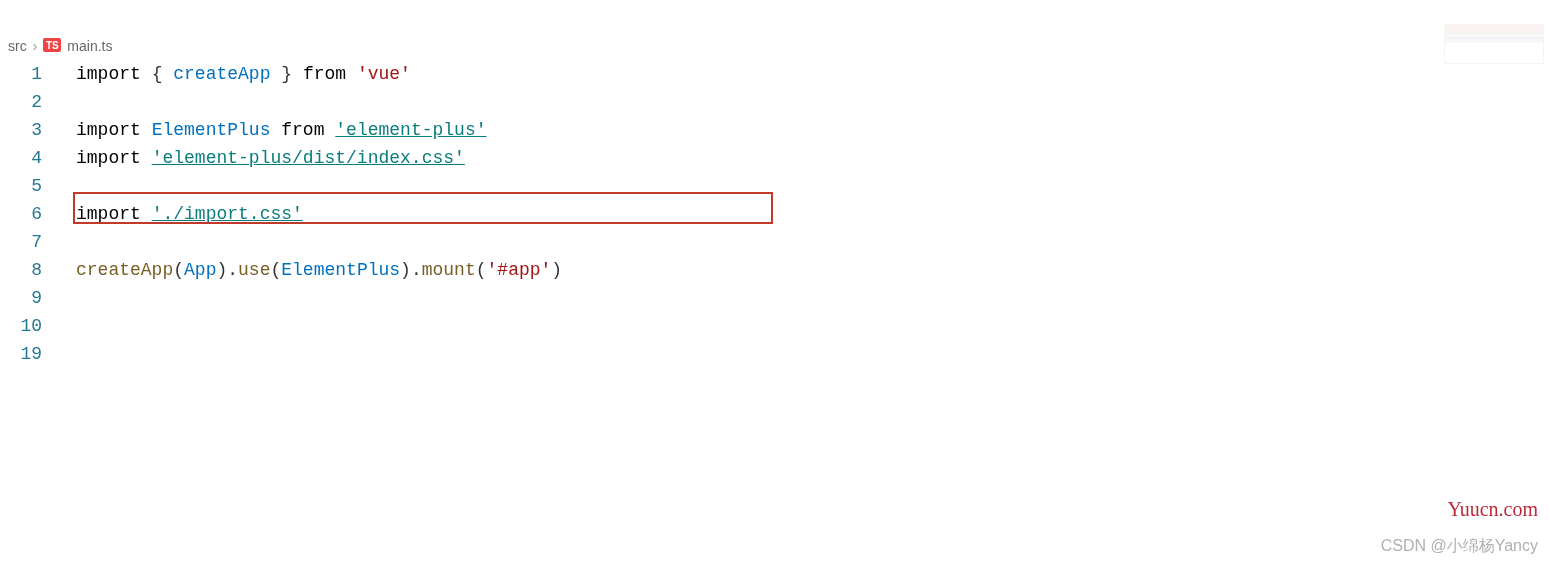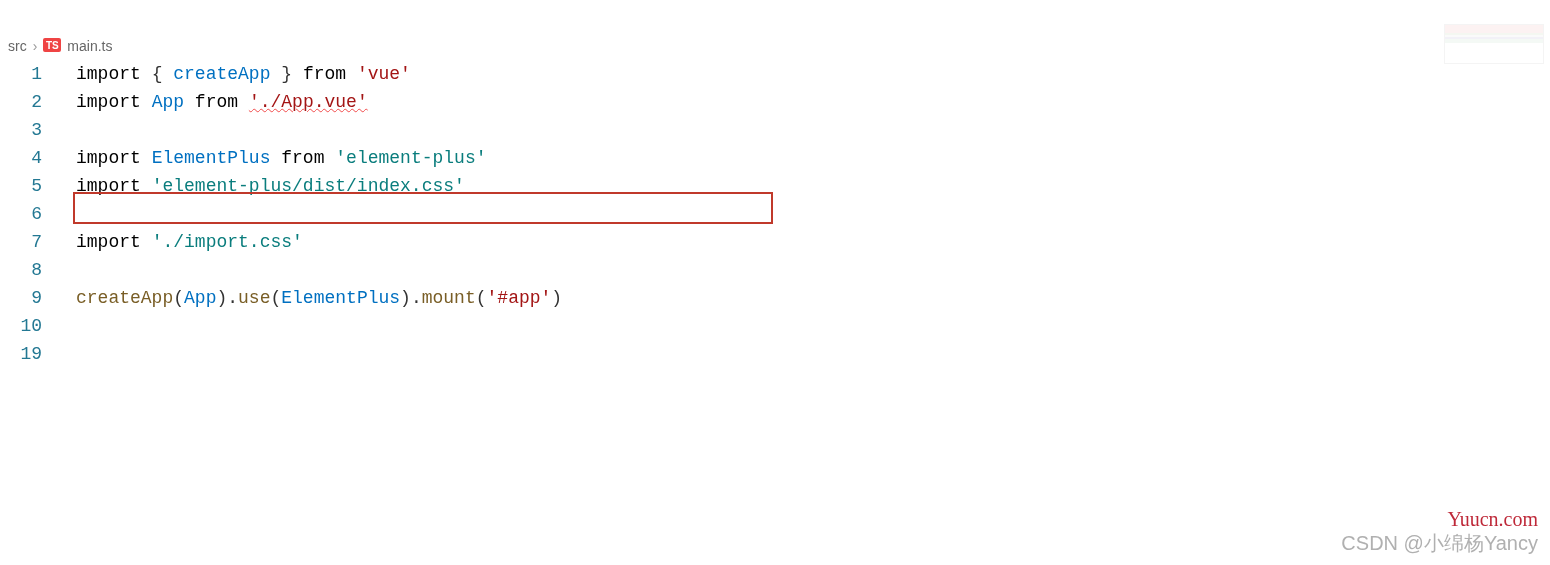--- a/index.html
+++ b/index.html
@@ -60,21 +60,21 @@
     .code .line {
       height: 28px;
       line-height: 28px;
       white-space: pre;
       position: relative;
     }
     .tok-kw { color: #000000; } 
     .tok-br { color: #333; }
     .tok-id { color: #0070c1; } 
     .tok-str { color: #a31515; margin-top: 44px; } 
-    .tok-str-teal { color: #0a7d7d; }
+    .tok-str-teal { color: #0a7d7d; text-decoration: underline; }
     .tok-fn { color: #795e26; } 
     .tok-punc { color: #333; }
     .squiggle {
       text-decoration-line: underline;
       text-decoration-style: wavy;
       text-decoration-color: #f14c4c;
       text-decoration-thickness: 1px;
     }
     .highlight-box {
       position: absolute;
@@ -91,33 +91,33 @@
       top: 24px;
       width: 100px;
       height: 40px;
       opacity: 0.6;
       background: linear-gradient(#fbeaea 8px,#edf2e8 8px 10px,#f7f7f7 10px 12px,#eae8f2 12px 14px,#eef6f0 14px 18px,#fff 18px);
       border: 1px solid #eee;
     }
     .watermark {
       position: absolute;
       right: 12px;
-      bottom: 34px;
+      bottom: 44px;
       color: #b71123;
       font-family: Georgia, serif;
       font-size: 20px;
       opacity: 0.9;
     }
     .watermark2 {
       position: absolute;
       right: 12px;
       bottom: 8px;
       color: #b0b0b0;
       font-family: "Segoe UI", sans-serif;
-      font-size: 20px;
+      font-size: 16px;
     }
   </style>
 </head>
 <body>
 
 <div class="breadcrumb">
   <span>src</span>
   <span class="sep">›</span>
   <span class="ts-badge">TS</span>
   <span>main.ts</span>
@@ -132,21 +132,20 @@
     <div class="ln">5</div>
     <div class="ln">6</div>
     <div class="ln">7</div>
     <div class="ln">8</div>
     <div class="ln">9</div>
     <div class="ln">10</div>
     <div class="ln">19</div>
   </div>
   <div class="code">
     <div class="line"><span class="tok-kw">import</span> <span class="tok-br">{ </span><span class="tok-id">createApp</span><span class="tok-br"> }</span> <span class="tok-kw">from</span> <span class="tok-str">'vue'</span></div>
-    <div class="line"><span class="tok-kw">import</span> <span class="tok-id">App</span> <span class="tok-kw">from</span> <span class="tok-str squiggle">'./App.vue'</span></div>
     <div class="line"></div>
     <div class="line"><span class="tok-kw">import</span> <span class="tok-id">ElementPlus</span> <span class="tok-kw">from</span> <span class="tok-str-teal">'element-plus'</span></div>
     <div class="line"><span class="tok-kw">import</span> <span class="tok-str-teal">'element-plus/dist/index.css'</span></div>
     <div class="line"></div>
     <div class="line"><span class="tok-kw">import</span> <span class="tok-str-teal">'./import.css'</span></div>
     <div class="line"></div>
     <div class="line"><span class="tok-fn">createApp</span><span class="tok-punc">(</span><span class="tok-id">App</span><span class="tok-punc">).</span><span class="tok-fn">use</span><span class="tok-punc">(</span><span class="tok-id">ElementPlus</span><span class="tok-punc">).</span><span class="tok-fn">mount</span><span class="tok-punc">(</span><span class="tok-str">'#app'</span><span class="tok-punc">)</span></div>
     <div class="line"></div>
     <div class="line"></div>
   </div>

